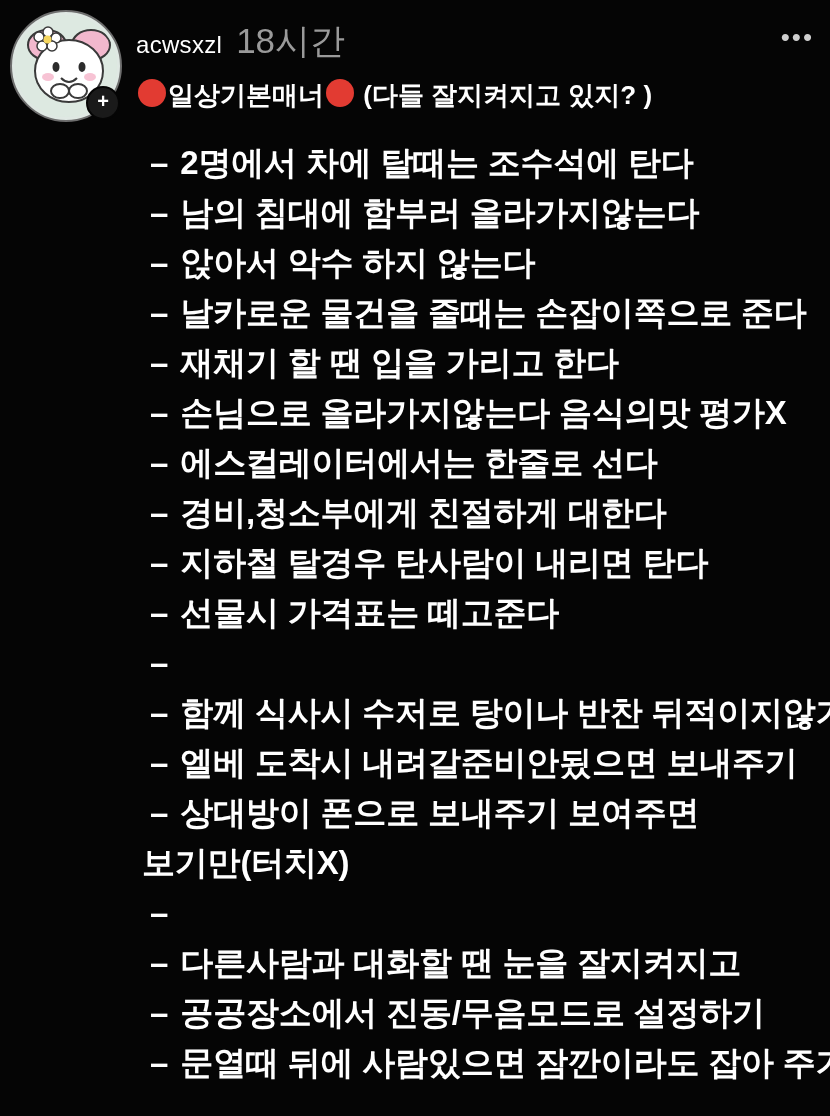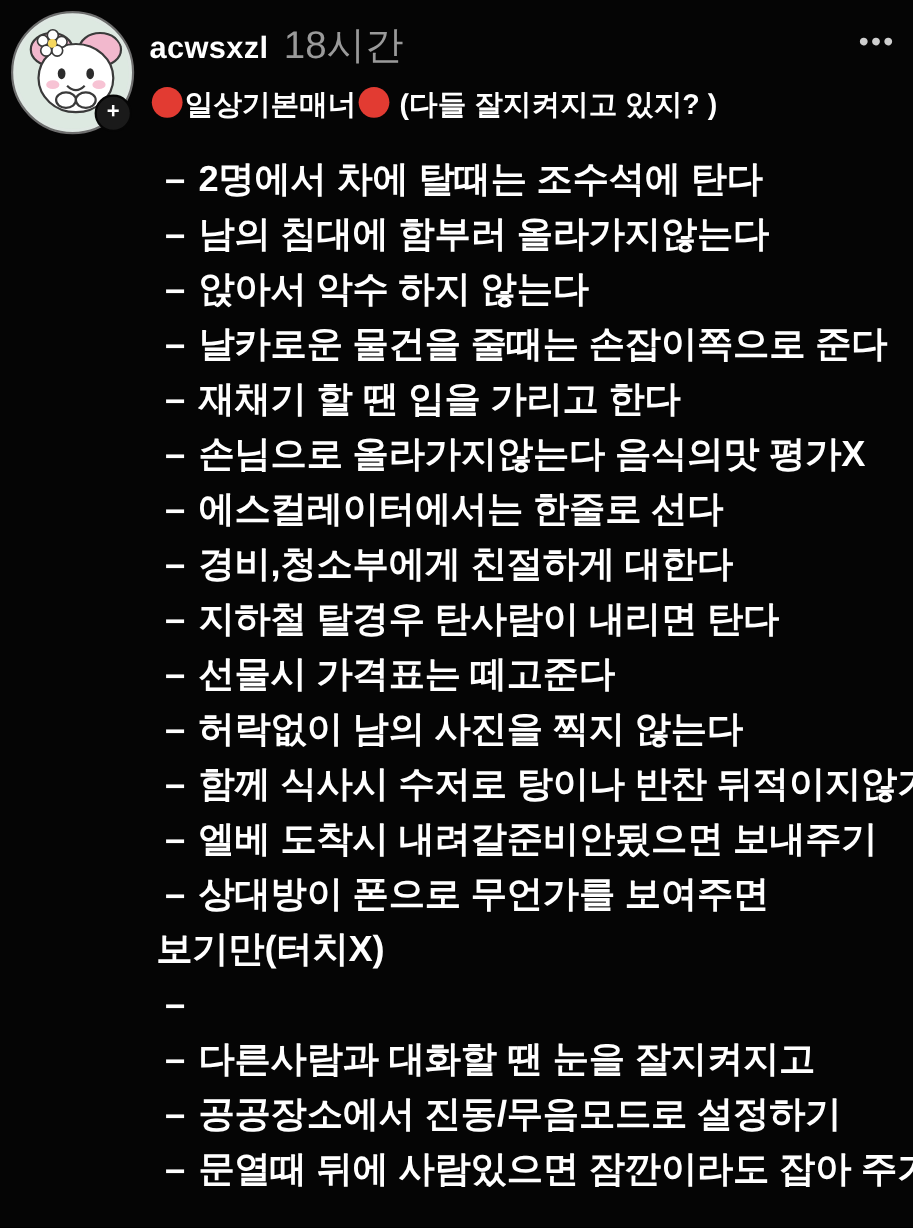--- a/index.html
+++ b/index.html
@@ -76,22 +76,22 @@
     padding-top: 10px;
     flex: 1 1 auto;
     min-width: 0;
   }
   .name-row {
     display: flex;
     align-items: baseline;
     gap: 14px;
   }
   .username {
-    font-size: 28px;
-    font-weight: 700;
+    font-size: 24px;
+    font-weight: 400;
     color: #ffffff;
     letter-spacing: 0.3px;
   }
   .timestamp {
     font-size: 35px;
     color: #9a9a9a;
   }
   .headline {
     margin-top: 14px;
     font-size: 26px;
@@ -242,33 +242,32 @@
     <div class="list-item indent">
       <span class="dash">–</span>
       <span class="item-text">지하철 탈경우 탄사람이 내리면 탄다</span>
     </div>
     <div class="list-item indent">
       <span class="dash">–</span>
       <span class="item-text">선물시 가격표는 떼고준다</span>
     </div>
     <div class="list-item indent">
       <span class="dash">–</span>
-      <span class="item-text">허락없이 남의 사진을 찍지 않는다</span>
     </div>
     <div class="list-item indent">
       <span class="dash">–</span>
       <span class="item-text">함께 식사시 수저로 탕이나 반찬 뒤적이지않기</span>
     </div>
     <div class="list-item indent">
       <span class="dash">–</span>
       <span class="item-text">엘베 도착시 내려갈준비안됬으면 보내주기</span>
     </div>
     <div class="list-item indent">
       <span class="dash">–</span>
-      <span class="item-text">상대방이 폰으로 무언가를 보여주면</span>
+      <span class="item-text">상대방이 폰으로 보내주기 보여주면</span>
     </div>
     <div class="list-item no-dash">
 
       <span class="item-text">보기만(터치X)</span>
     </div>
     <div class="list-item indent">
       <span class="dash">–</span>
     </div>
     <div class="list-item indent">
       <span class="dash">–</span>

